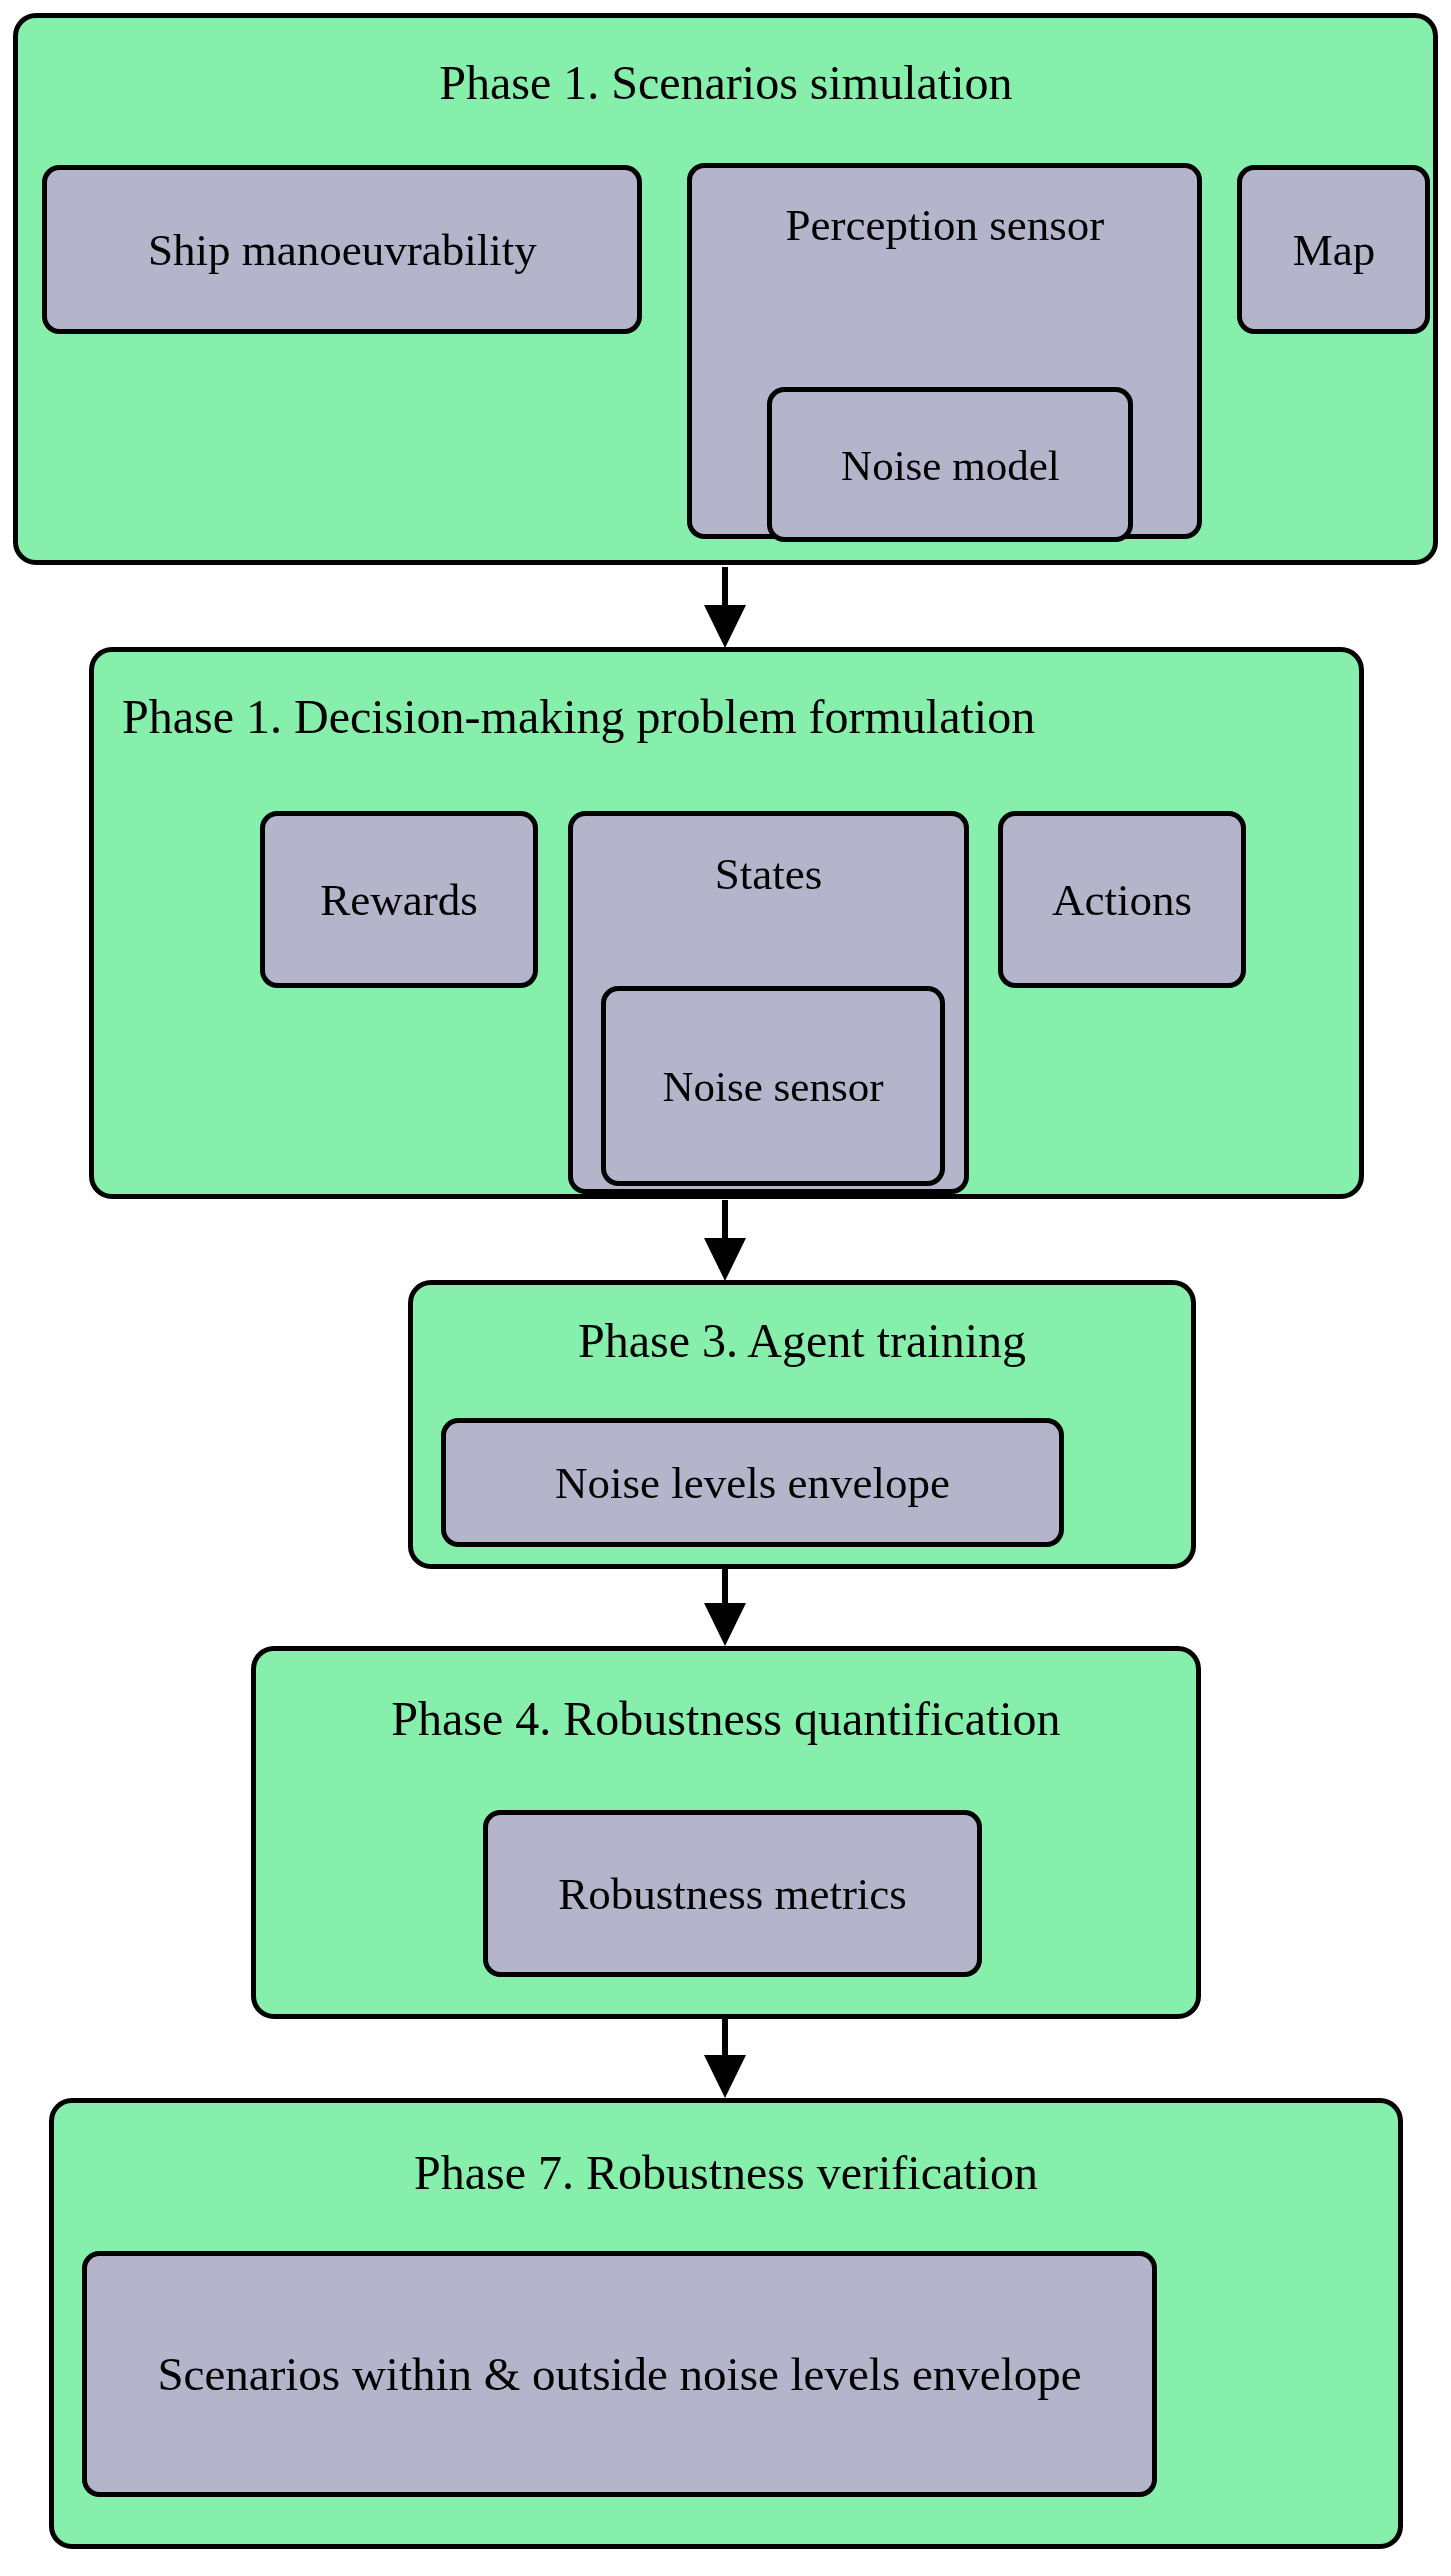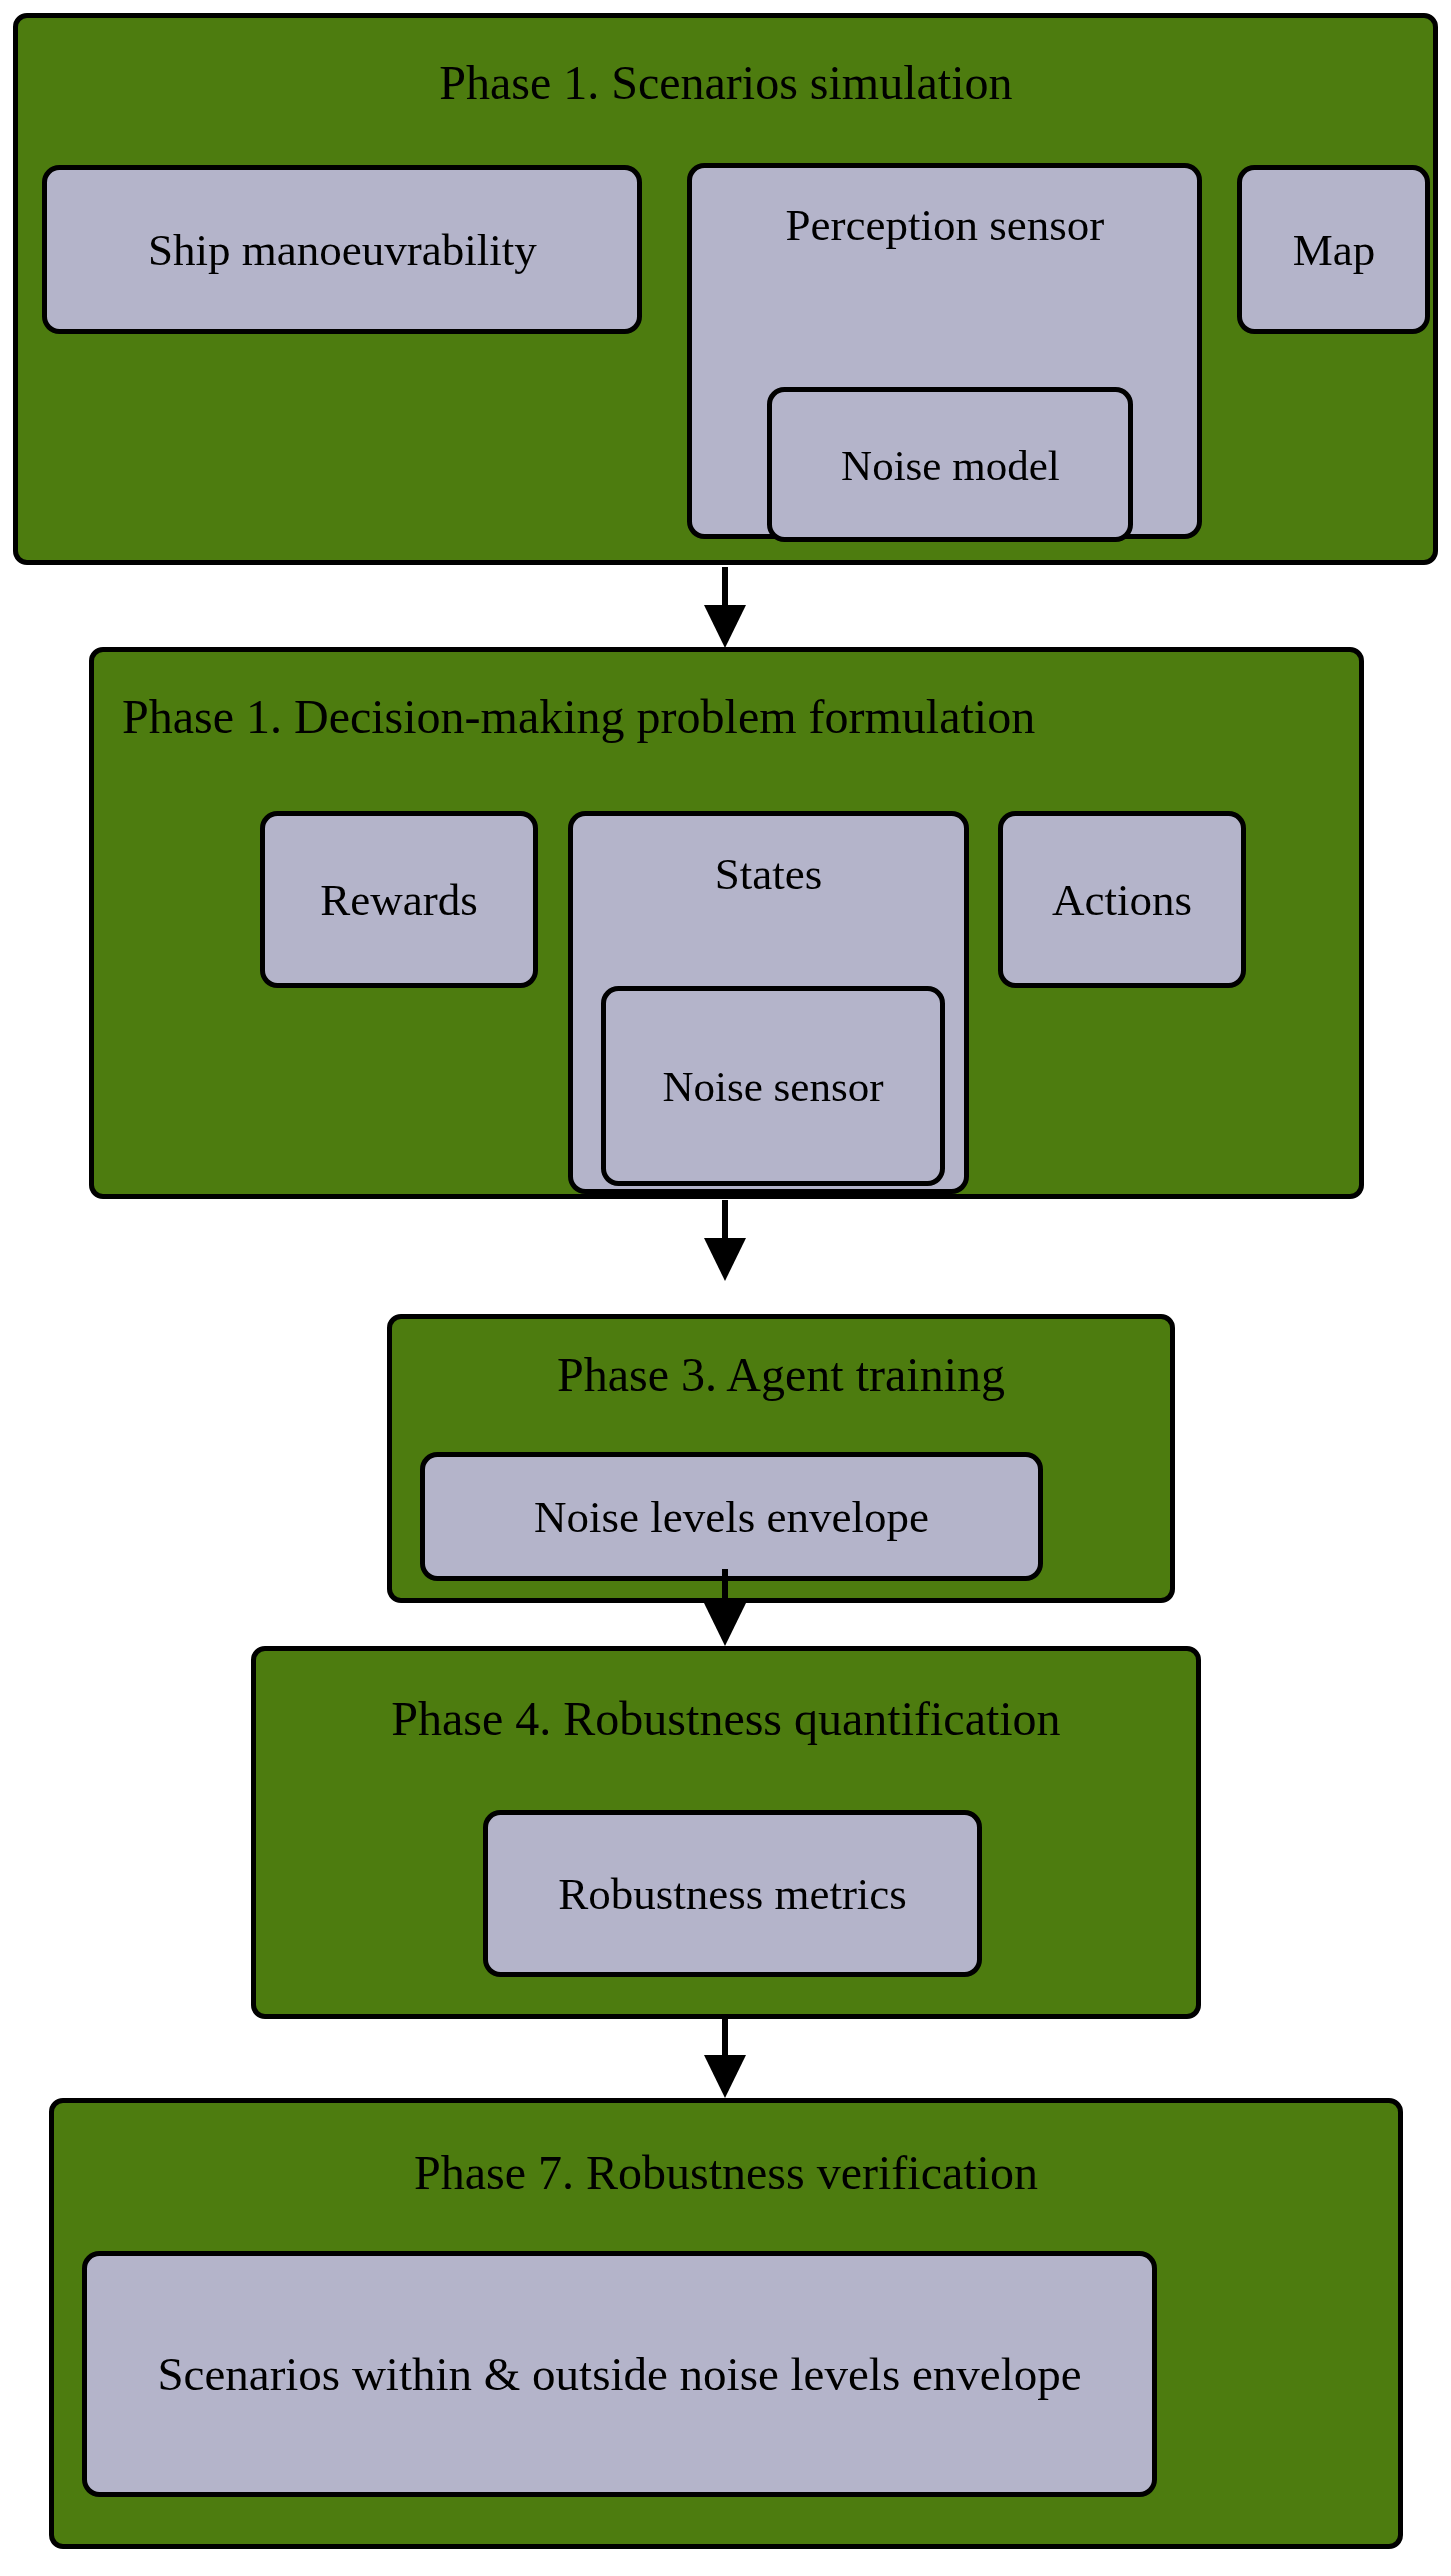--- a/index.html
+++ b/index.html
@@ -15,23 +15,23 @@
   #canvas {
     position: relative;
     width: 1451px;
     height: 2576px;
     background: #ffffff;
     overflow: hidden;
   }
   .box {
     position: absolute;
     box-sizing: border-box;
-    background: #4d7c0f;
+    background: #86efac;
     border: 5.5px solid #000000;
-    border-radius: 14px;
+    border-radius: 23px;
   }
   .box-inner {
     position: absolute;
     box-sizing: border-box;
     background: #b4b4ca;
     border: 5.5px solid #000000;
     border-radius: 17.4px;
   }
   .box-title {
     position: absolute;
@@ -95,21 +95,21 @@
   #rewards-label   { font-size: 45px; }
   #states-box      { left: 474px;  top: 159px;   width: 401px;  height: 383px; padding-left: 12px; }
   #states-title    { top: 36px;    font-size: 45px; }
   #noise-level-box { left: 28px;   top: 170px;   width: 344px;  height: 200px; }
   #noise-level-lbl { font-size: 43px; }
   #actions-box     { left: 904px; top: 159px;   width: 248px;  height: 177px; }
   #actions-label   { font-size: 45px; text-align: center; }
   #arrow2          { left: 725px;  top: 1200px;  height: 81px; }
 
   
-  #phase3          { left: 387px;  top: 1280px;  width: 788px;  height: 289px; margin-top: 34px; }
+  #phase3          { left: 408px;  top: 1280px;  width: 788px;  height: 289px; }
   #phase3-title    { top: 32px;    font-size: 48px; }
   #noise-env-box   { left: 28px;   top: 133px;   width: 623px;  height: 129px; }
   #noise-env-lbl   { font-size: 45px; }
   #arrow3          { left: 725px;  top: 1569px;  height: 77px; }
 
   
   #phase4          { left: 251px;  top: 1646px;  width: 950px; height: 373px; }
   #phase4-title    { top: 44px;    font-size: 48px; }
   #metrics-box     { left: 227px;  top: 159px;   width: 499px;  height: 167px; }
   #metrics-label   { font-size: 45px; }

